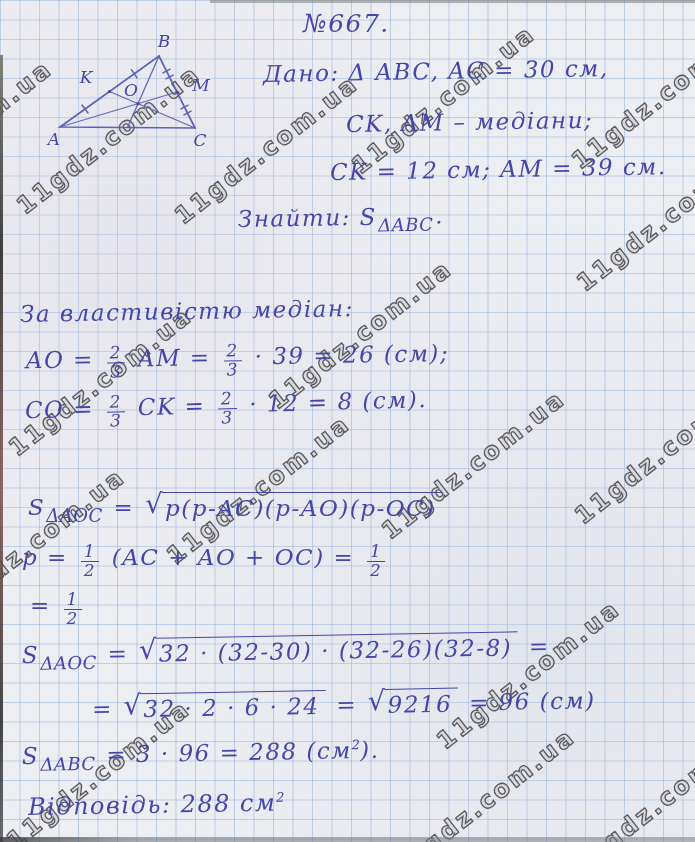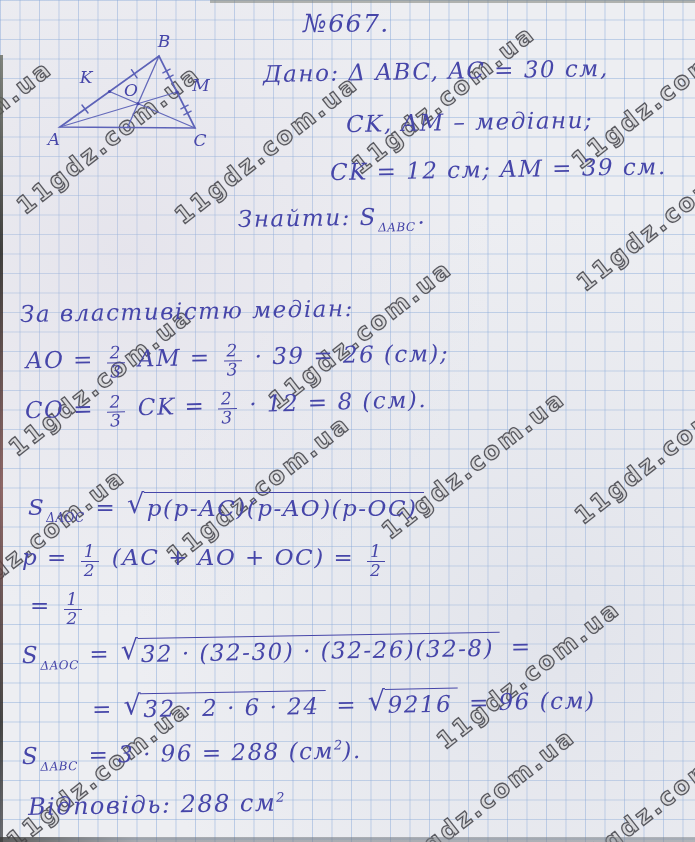--- a/index.html
+++ b/index.html
@@ -24,21 +24,21 @@
   .hand{position:absolute;white-space:nowrap;color:#4646a9;
         font-style:italic;font-size:23px;letter-spacing:1.5px;line-height:1.25;
         transform-origin:left center;}
   .t1{transform:rotate(-1deg);} .t2{transform:rotate(-1.6deg);}
   .mtxt{}
   .frac{display:inline-flex;flex-direction:column;align-items:center;
         font-size:17px;line-height:1.05;margin:0 4px;vertical-align:middle;
         transform:translateY(2px);}
   .frac .fn{padding:0 3px;}
   .frac .fd{border-top:1.7px solid #4646a9;padding:0 3px;}
-  .msub{font-size:12px;vertical-align:-7px;letter-spacing:0.5px;margin:0 2px 0 1px;}
+  .msub{font-size:18px;vertical-align:-7px;letter-spacing:0.5px;margin:0 2px 0 1px;}
   .msup{font-size:13px;vertical-align:9px;letter-spacing:0;}
   .sqrt{display:inline-flex;align-items:flex-start;margin:0 2px;}
   .sqrt .rsign{font-style:normal;font-size:1.18em;line-height:1;margin-right:-2px;
                position:relative;top:-2px;}
   .sqrt .rad{border-top:1.8px solid #4646a9;padding:1px 6px 0 3px;}
   .edge-left{position:absolute;left:0;top:55px;width:3px;height:787px;
     background:linear-gradient(to bottom,#6e7268 0%,#24231f 25%,#7e504d 55%,#2a2926 85%,#55565a 100%);
     opacity:0.85;}
   .edge-top{position:absolute;left:210px;top:0;width:485px;height:3px;
     background:rgba(125,130,120,0.55);}

